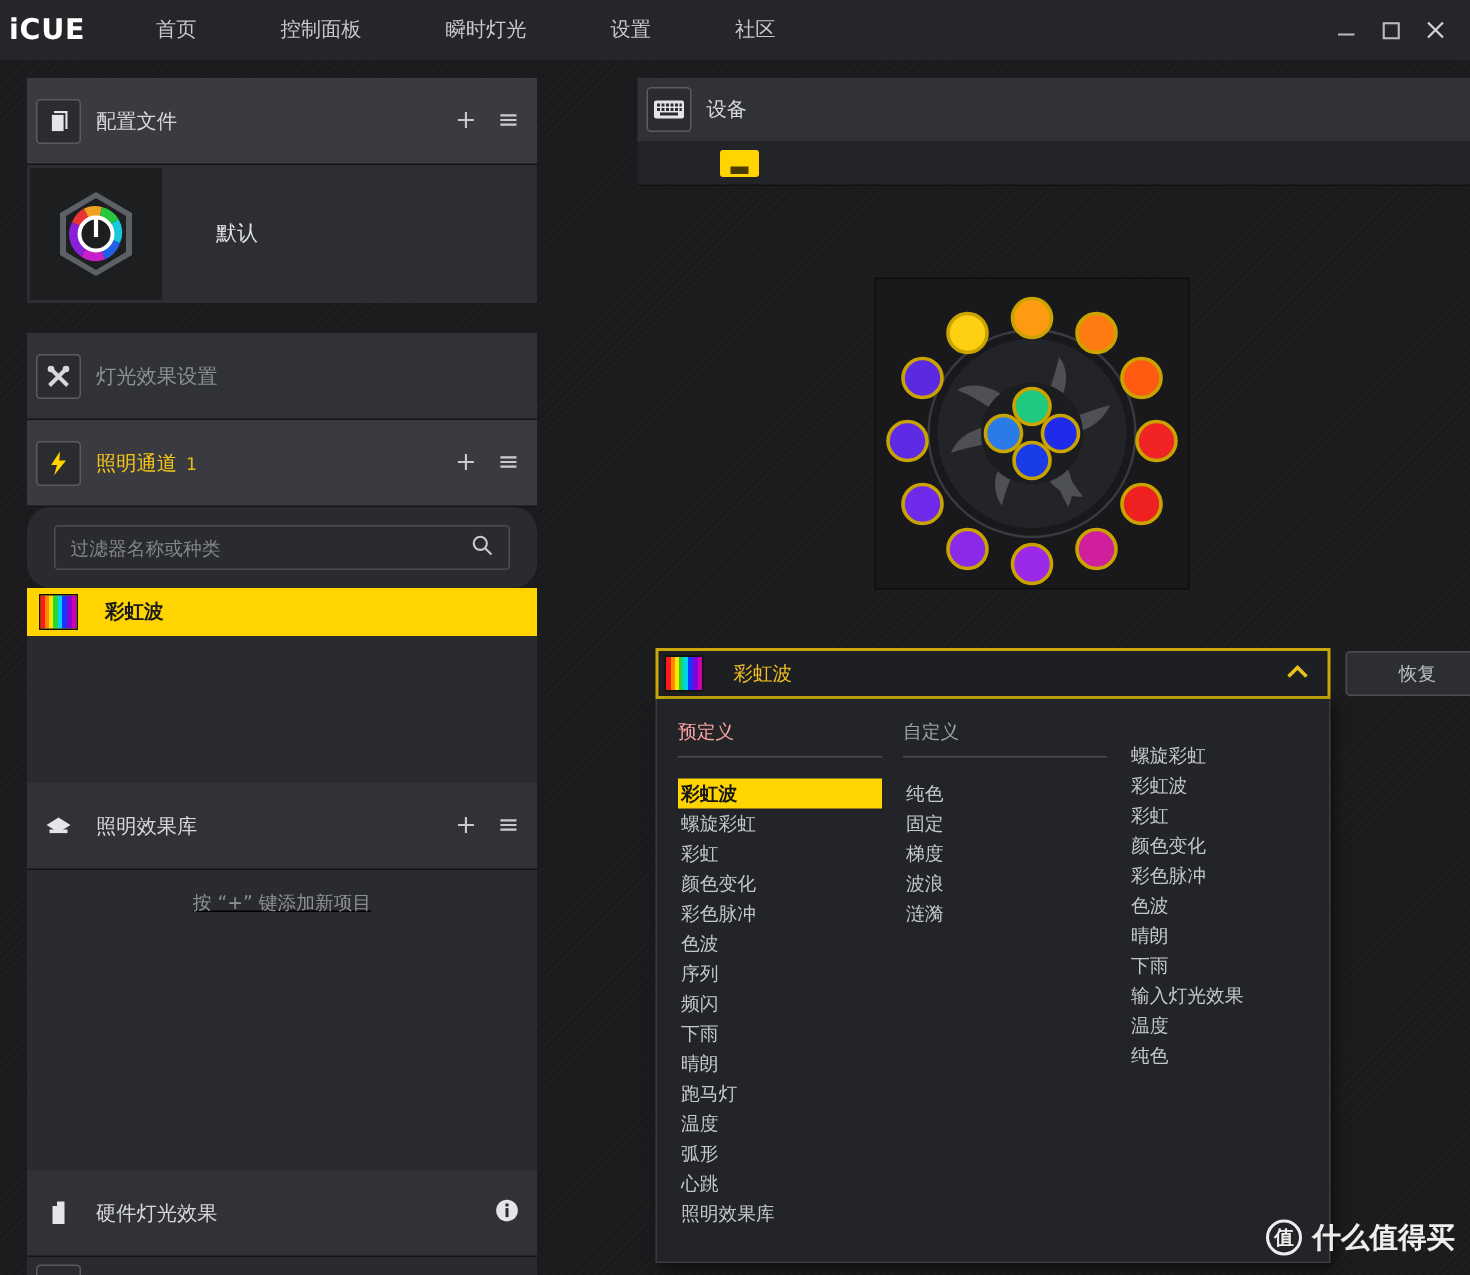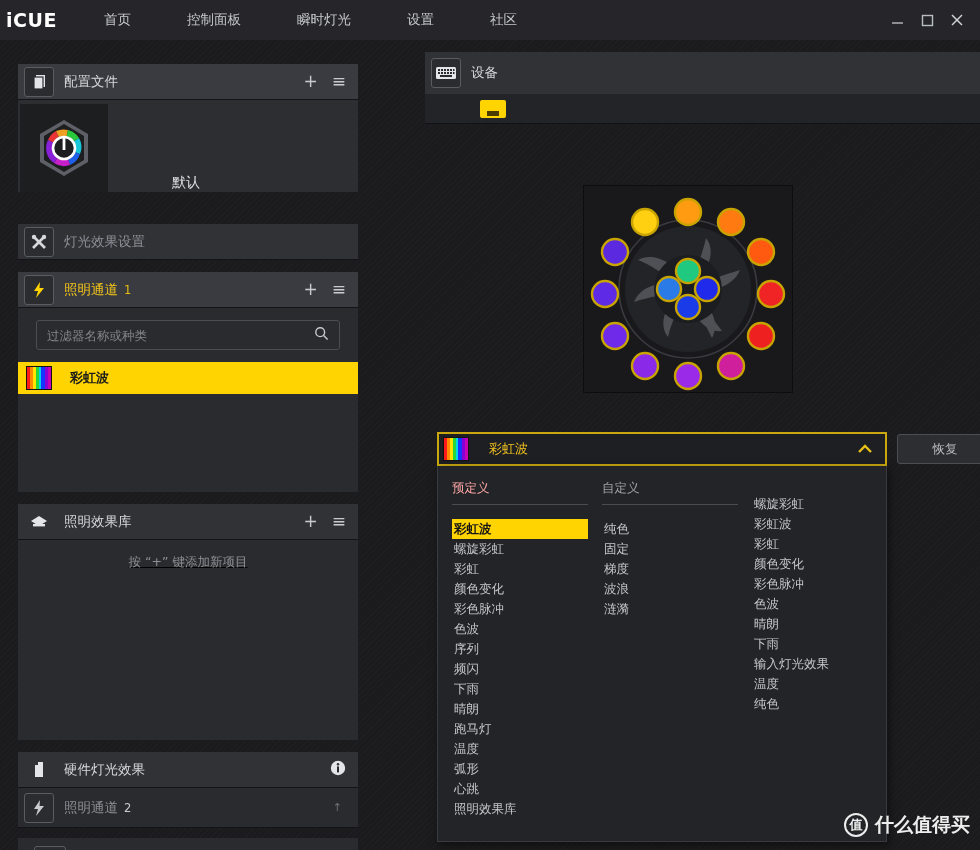--- a/index.html
+++ b/index.html
@@ -43,53 +43,52 @@
   .wbtn {
     width:30px; height:40px; display:flex; align-items:center; justify-content:center;
     color:#b9bcc2; font-size:15px; cursor:pointer;
   }
 
   
   #sidebar {
     position:absolute; left:18px; top:52px; width:340px;
   }
   .panelhdr {
-    height:36px; background:#3a3b40; display:flex; align-items:center;
+    height:58px; background:#3a3b40; display:flex; align-items:center;
     border-bottom:1px solid #141416;
-    margin-top:12px;
   }
   .panelhdr.sub { background:#313236; }
   .hdr-ico {
     width:30px; height:30px; margin-left:6px;
     border:1px solid #5a5c62; border-radius:3px;
     background:#2b2c30;
     display:flex; align-items:center; justify-content:center;
     flex:0 0 auto;
   }
   .hdr-ico.plain { border:none; background:transparent; }
   .hdr-title { margin-left:10px; color:#d6d8dc; font-size:13.5px; white-space:nowrap; }
   .hdr-title.yellow { color:#f5c518; }
   .hdr-title.dim { color:#8c8f96; }
   .hdr-num { margin-left:6px; font-size:11.5px; color:#c9cbd0; }
   .hdr-num.yellow { color:#e8bb14; }
   .hdr-actions { margin-left:auto; display:flex; align-items:center; margin-right:12px; }
   .icobtn { color:#c8cad0; font-size:17px; margin-left:14px; cursor:pointer; line-height:1; }
 
   .profilebody {
-    height:92px; background:#2d2e32; display:flex; align-items:flex-end;gap:28px;
+    height:92px; background:#2d2e32; display:flex; align-items:center;
   }
   .profile-thumb {
     width:88px; height:88px; margin-left:2px; background:#1d1e20;
     display:flex; align-items:center; justify-content:center;
   }
   .profile-name { margin-left:36px; color:#dfe1e5; font-size:14px; }
 
   .gap { height:20px; }
 
-  .filterwrap { background:#2a2b2e; padding:12px 18px; }
+  .filterwrap { background:#2a2b2e; padding:12px 18px;border-radius:16px; }
   .filterbox {
     height:30px; border:1px solid #4b4d53; border-radius:3px; background:#2a2b2e;
     display:flex; align-items:center; padding:0 10px;
   }
   .filterbox input {
     flex:1; background:transparent; border:none; outline:none;
     color:#d5d7db; font-size:12.5px;
     font-family:"DejaVu Sans","Liberation Sans",sans-serif;
   }
   .filterbox input::placeholder { color:#83868c; }

